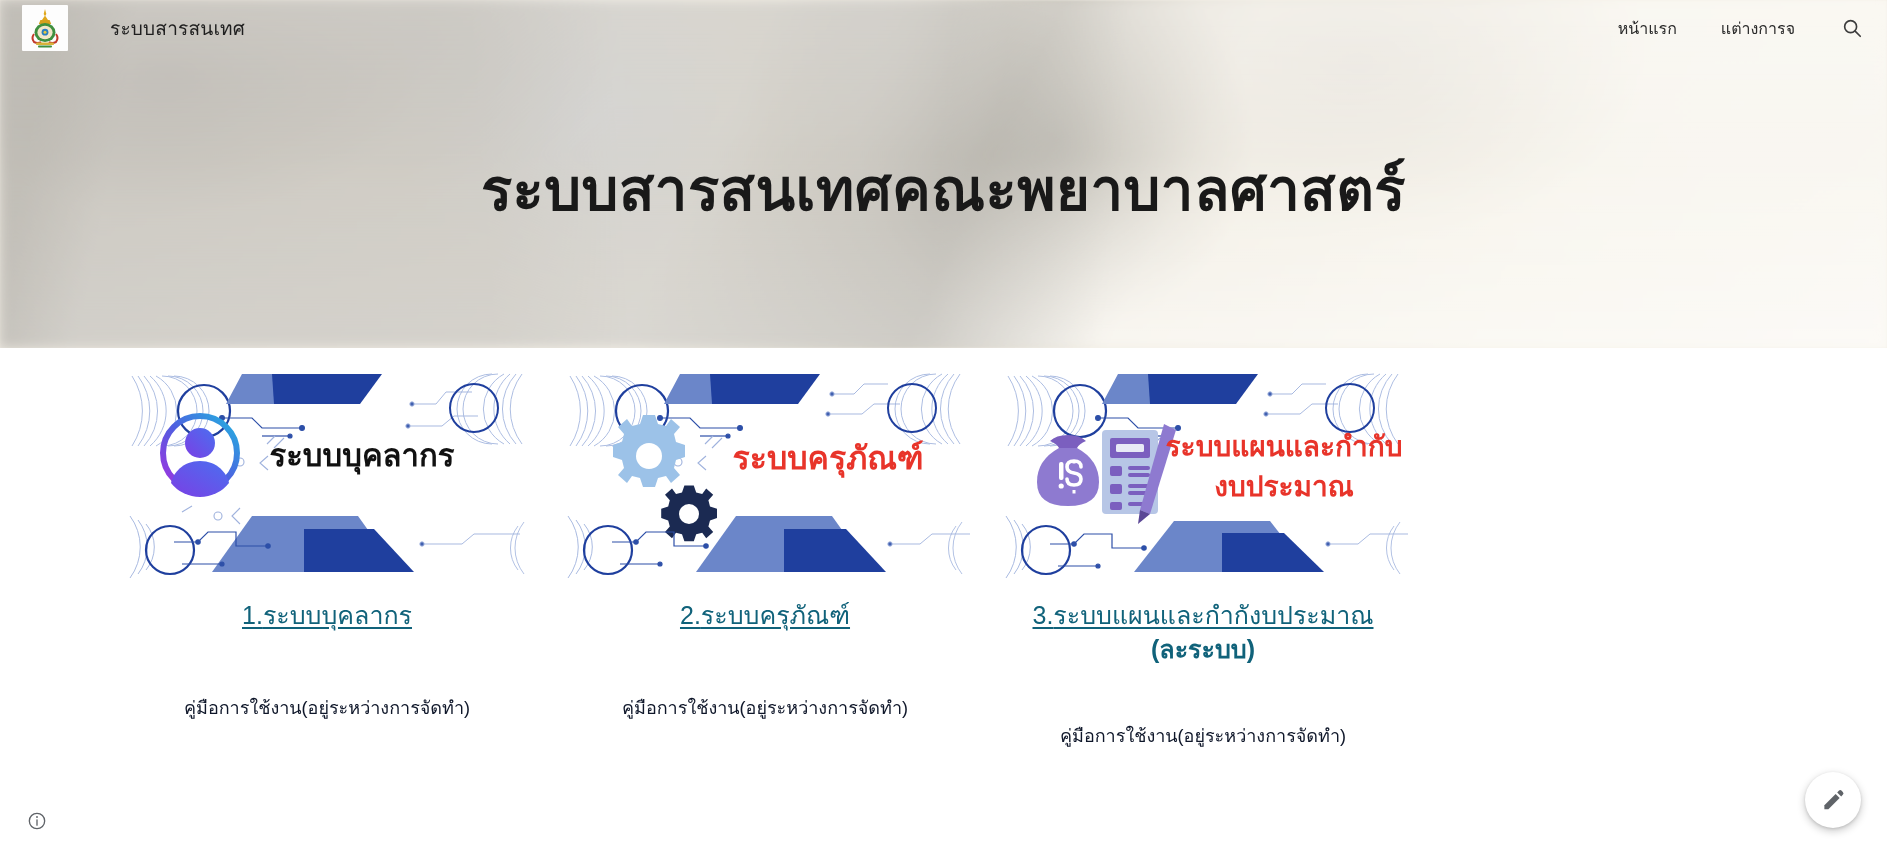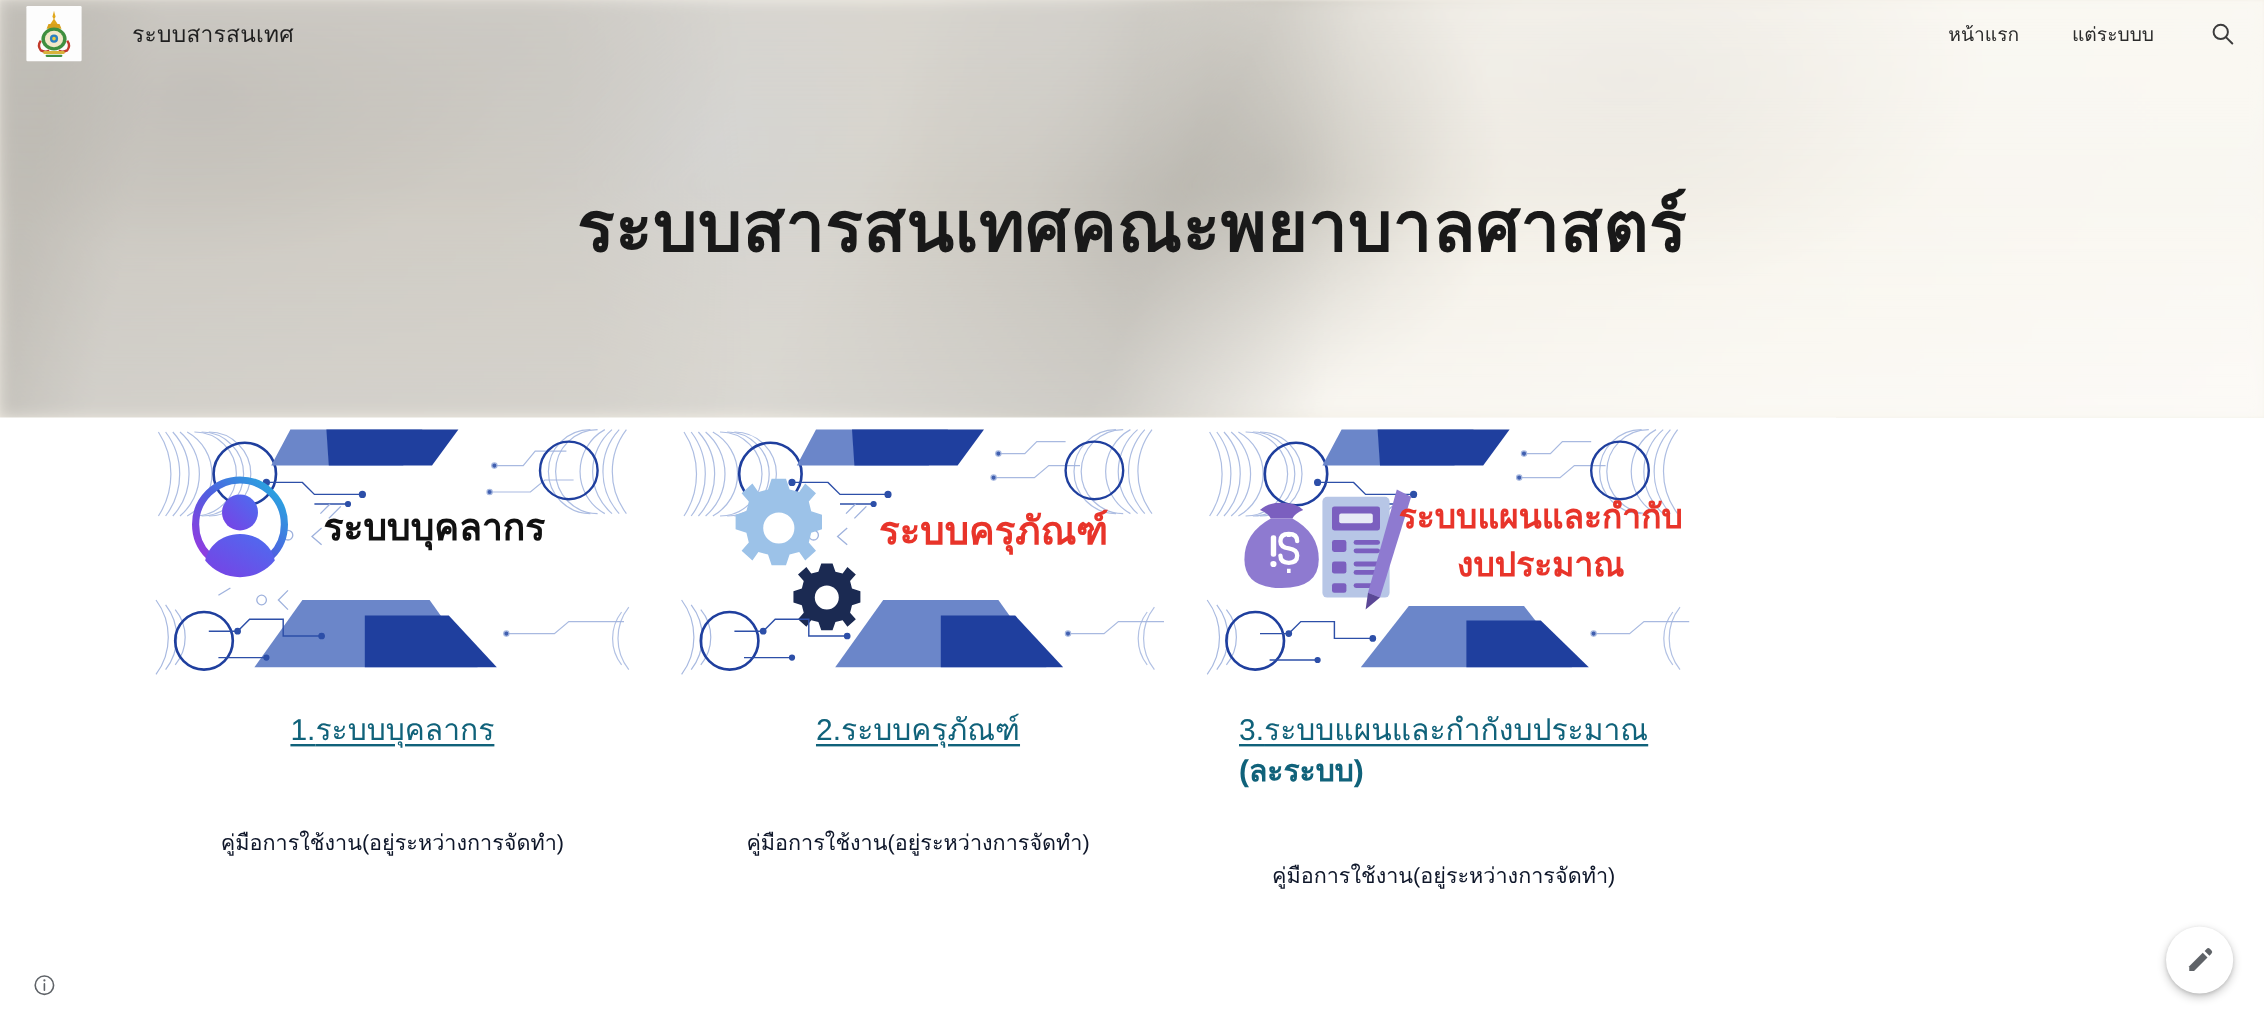--- a/index.html
+++ b/index.html
@@ -94,39 +94,39 @@
     white-space: nowrap;
   }
 
   
   .cards {
     position: relative;
     width: 1530px;
     display: flex;
     justify-content: center;
     gap: 28px;
-    padding-top: 2px;
+    padding-top: 18px;
     background: #fff;
     z-index: 3;
   }
   .card { width: 410px; display: flex; flex-direction: column; align-items: center; }
 
   .banner {
     position: relative;
     width: 410px; height: 223px;
     background: #ffffff;
     overflow: hidden;
   }
   .banner svg { position: absolute; inset: 0; width: 410px; height: 223px; }
 
   .card-link {
-    margin-top: 20px;
+    margin-top: 10px;
     font-size: 25px;
     color: #10627a;
-    text-align: left;
+    text-align: center;
     line-height: 1.35;
     cursor: pointer;
     max-width: 400px;
   }
   .card-link .u { text-decoration: underline; text-underline-offset: 3px; }
   .card-link .nu { text-decoration: none; font-weight: bold; }
 
   .manual {
     font-size: 18px;
     color: #0f172a;
@@ -183,21 +183,21 @@
           <path d="M31 27 q3 4 0 8 q-4 2 -7 0" fill="none" stroke="#c23a2b" stroke-width="2"></path>
           <rect x="11" y="35.5" width="18" height="2.6" rx="1.2" fill="#d8b23a"></rect>
           <rect x="13" y="38.6" width="14" height="1.8" rx=".9" fill="#3f8f3f"></rect>
         </svg>
       </div>
       <div class="brand-title">ระบบสารสนเทศ</div>
     </div>
 
     <div class="nav">
       <a class="nav-link">หน้าแรก</a>
-      <a class="nav-link">แต่ระบบบ</a>
+      <a class="nav-link">แต่างการจ</a>
       <button class="search-btn" aria-label="search">
         <svg width="22" height="22" viewBox="0 0 24 24" fill="none" stroke="#3c3c3c" stroke-width="1.8">
           <circle cx="10.5" cy="10.5" r="6.5"></circle>
           <line x1="15.4" y1="15.4" x2="21" y2="21" stroke-linecap="round"></line>
         </svg>
       </button>
     </div>
   </div>
 
   <div class="cards">

